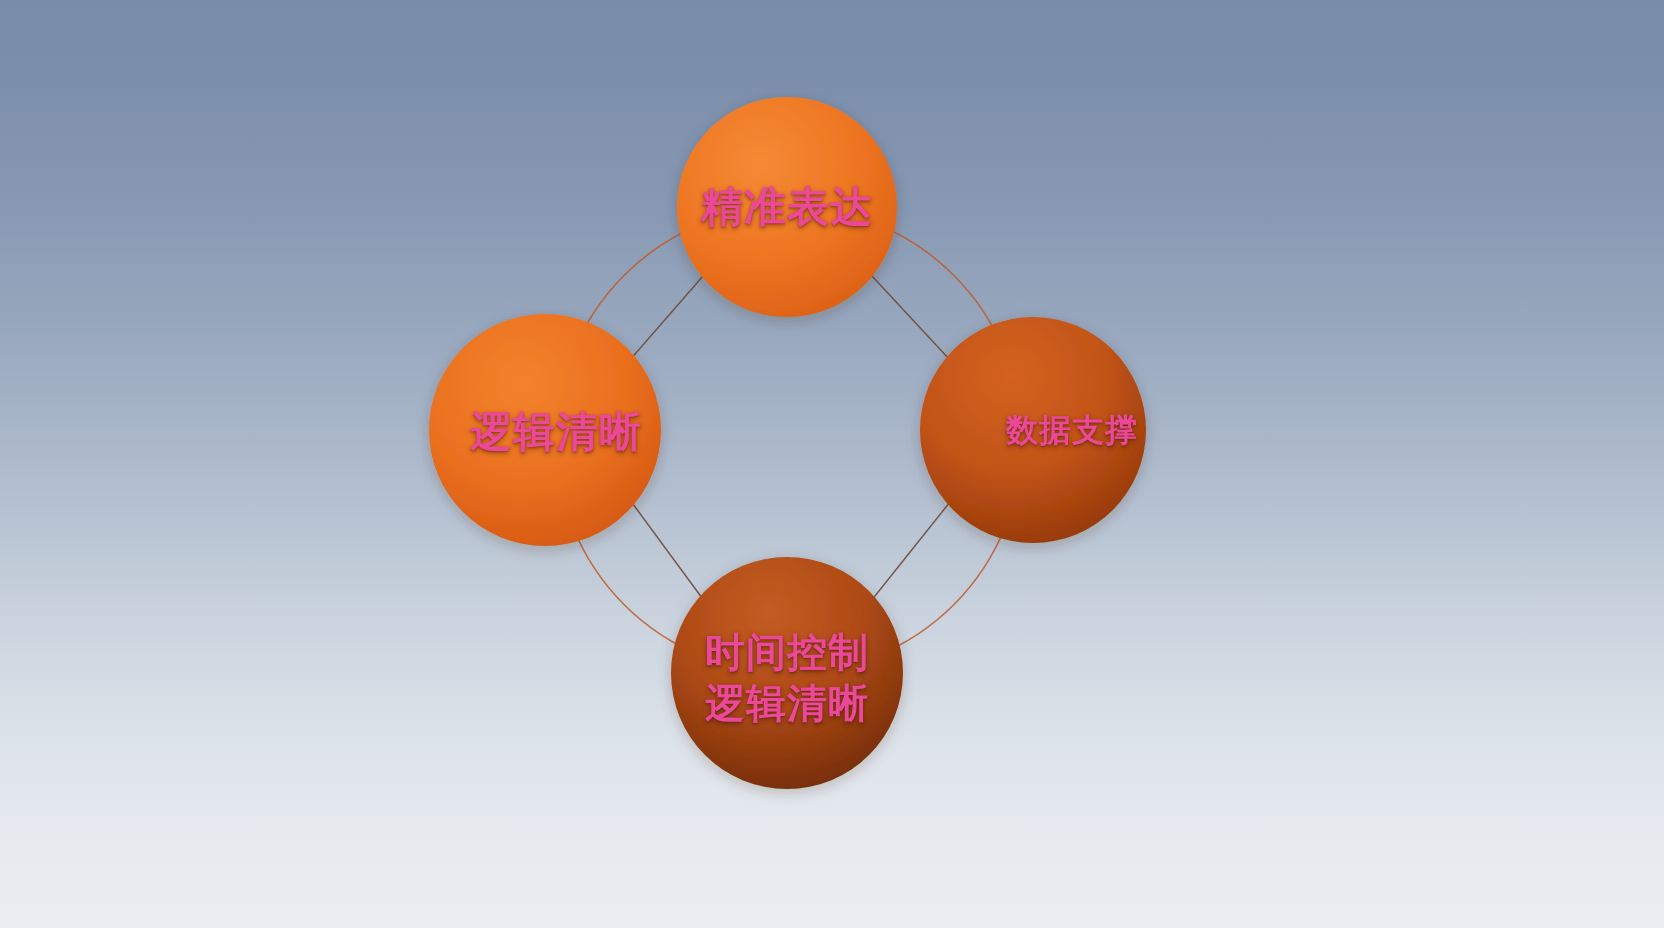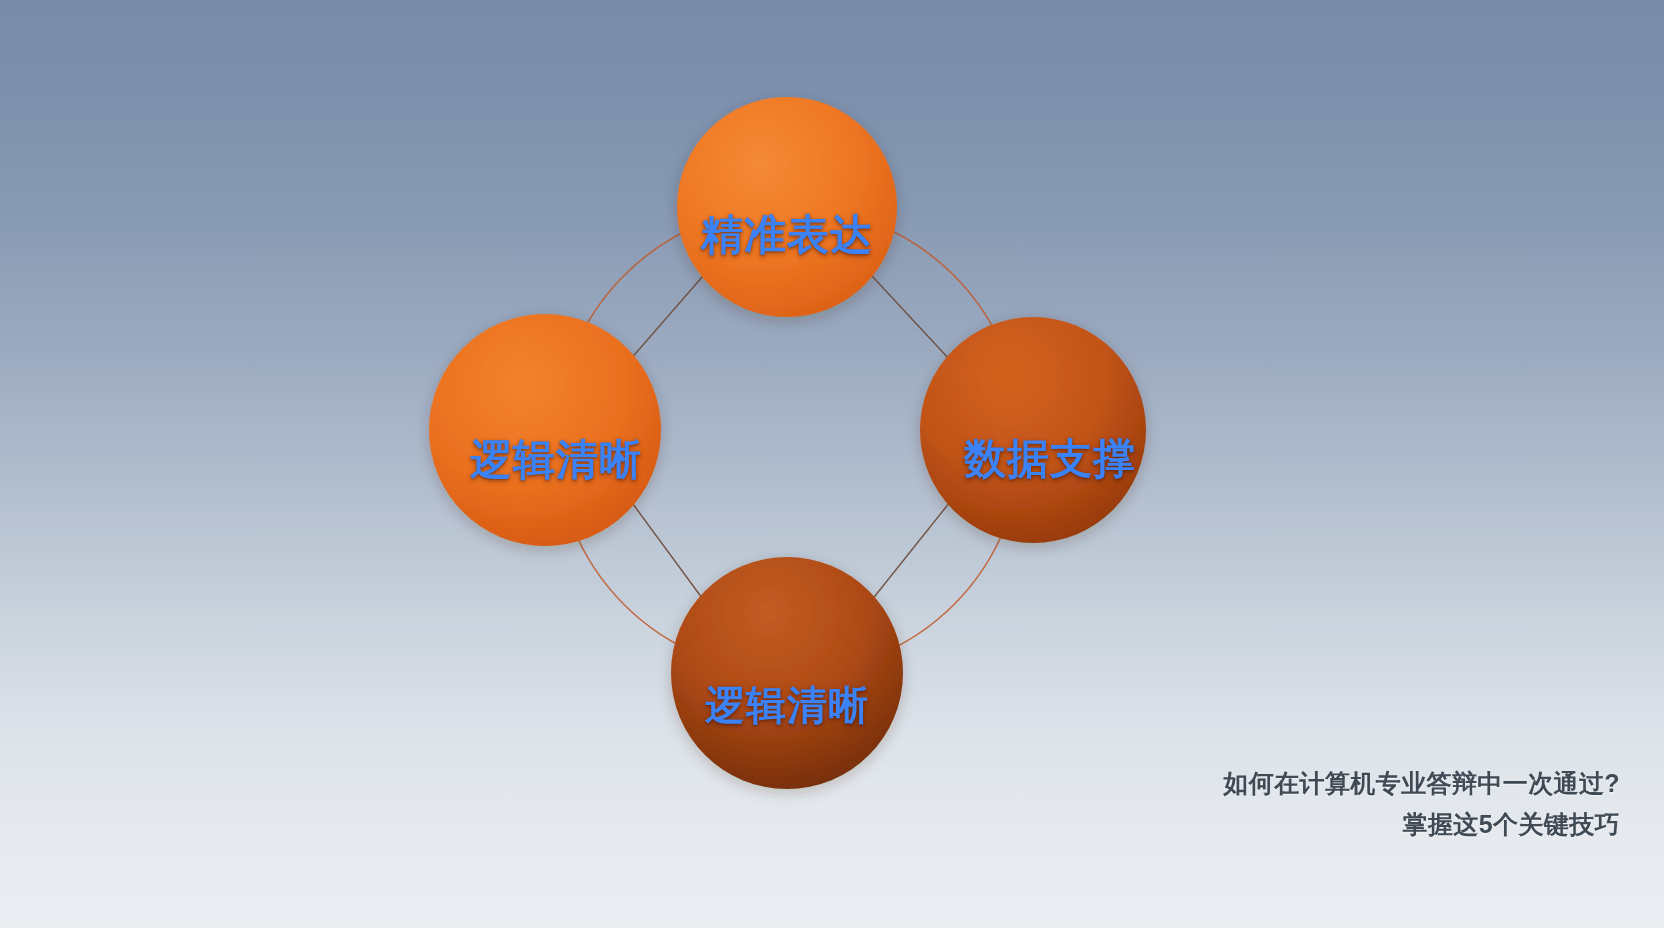--- a/index.html
+++ b/index.html
@@ -41,31 +41,30 @@
   #diagram-svg {
     position: absolute;
     left: 0;
     top: 0;
     width: 1664px;
     height: 928px;
   }
   .node-label {
     position: absolute;
     text-align: center;
-    color: #3b82f6;
+    color: #ec4899;
     font-weight: 700;
     letter-spacing: 1px;
     line-height: 1.18;
     text-shadow:
         0 2px 5px rgba(60,18,0,.45),
         0 1px 2px rgba(60,18,0,.35);
     white-space: nowrap;
     transform: translate(-50%, -50%);
     pointer-events: none;
-    margin-top: 28px;
   }
   #caption {
     position: absolute;
     right: 44px;
     bottom: 84px;
     text-align: right;
     color: #404a55;
     font-size: 25px;
     font-weight: 700;
     line-height: 1.62;
@@ -125,26 +124,23 @@
   </svg>
 
   <div class="node-label" style="left:787px; top:207px; font-size:42px;">
     <div>精准表达</div>
   </div>
 
   <div class="node-label" style="left:556px; top:432px; font-size:42px;">
     <div>逻辑清晰</div>
   </div>
 
-  <div class="node-label" style="left:1050px; top:431px; font-size:42px;">
+  <div class="node-label" style="left:1072px; top:431px; font-size:32px;">
     <div>数据支撑</div>
   </div>
 
   <div class="node-label" style="left:787px; top:678px; font-size:40px; line-height:1.28;">
+    <div>时间控制</div>
     <div>逻辑清晰</div>
   </div>
 
-  <div id="caption">
-    <div>如何在计算机专业答辩中一次通过?</div>
-    <div>掌握这5个关键技巧</div>
-  </div>
 
 </div>
 
 </body></html>

